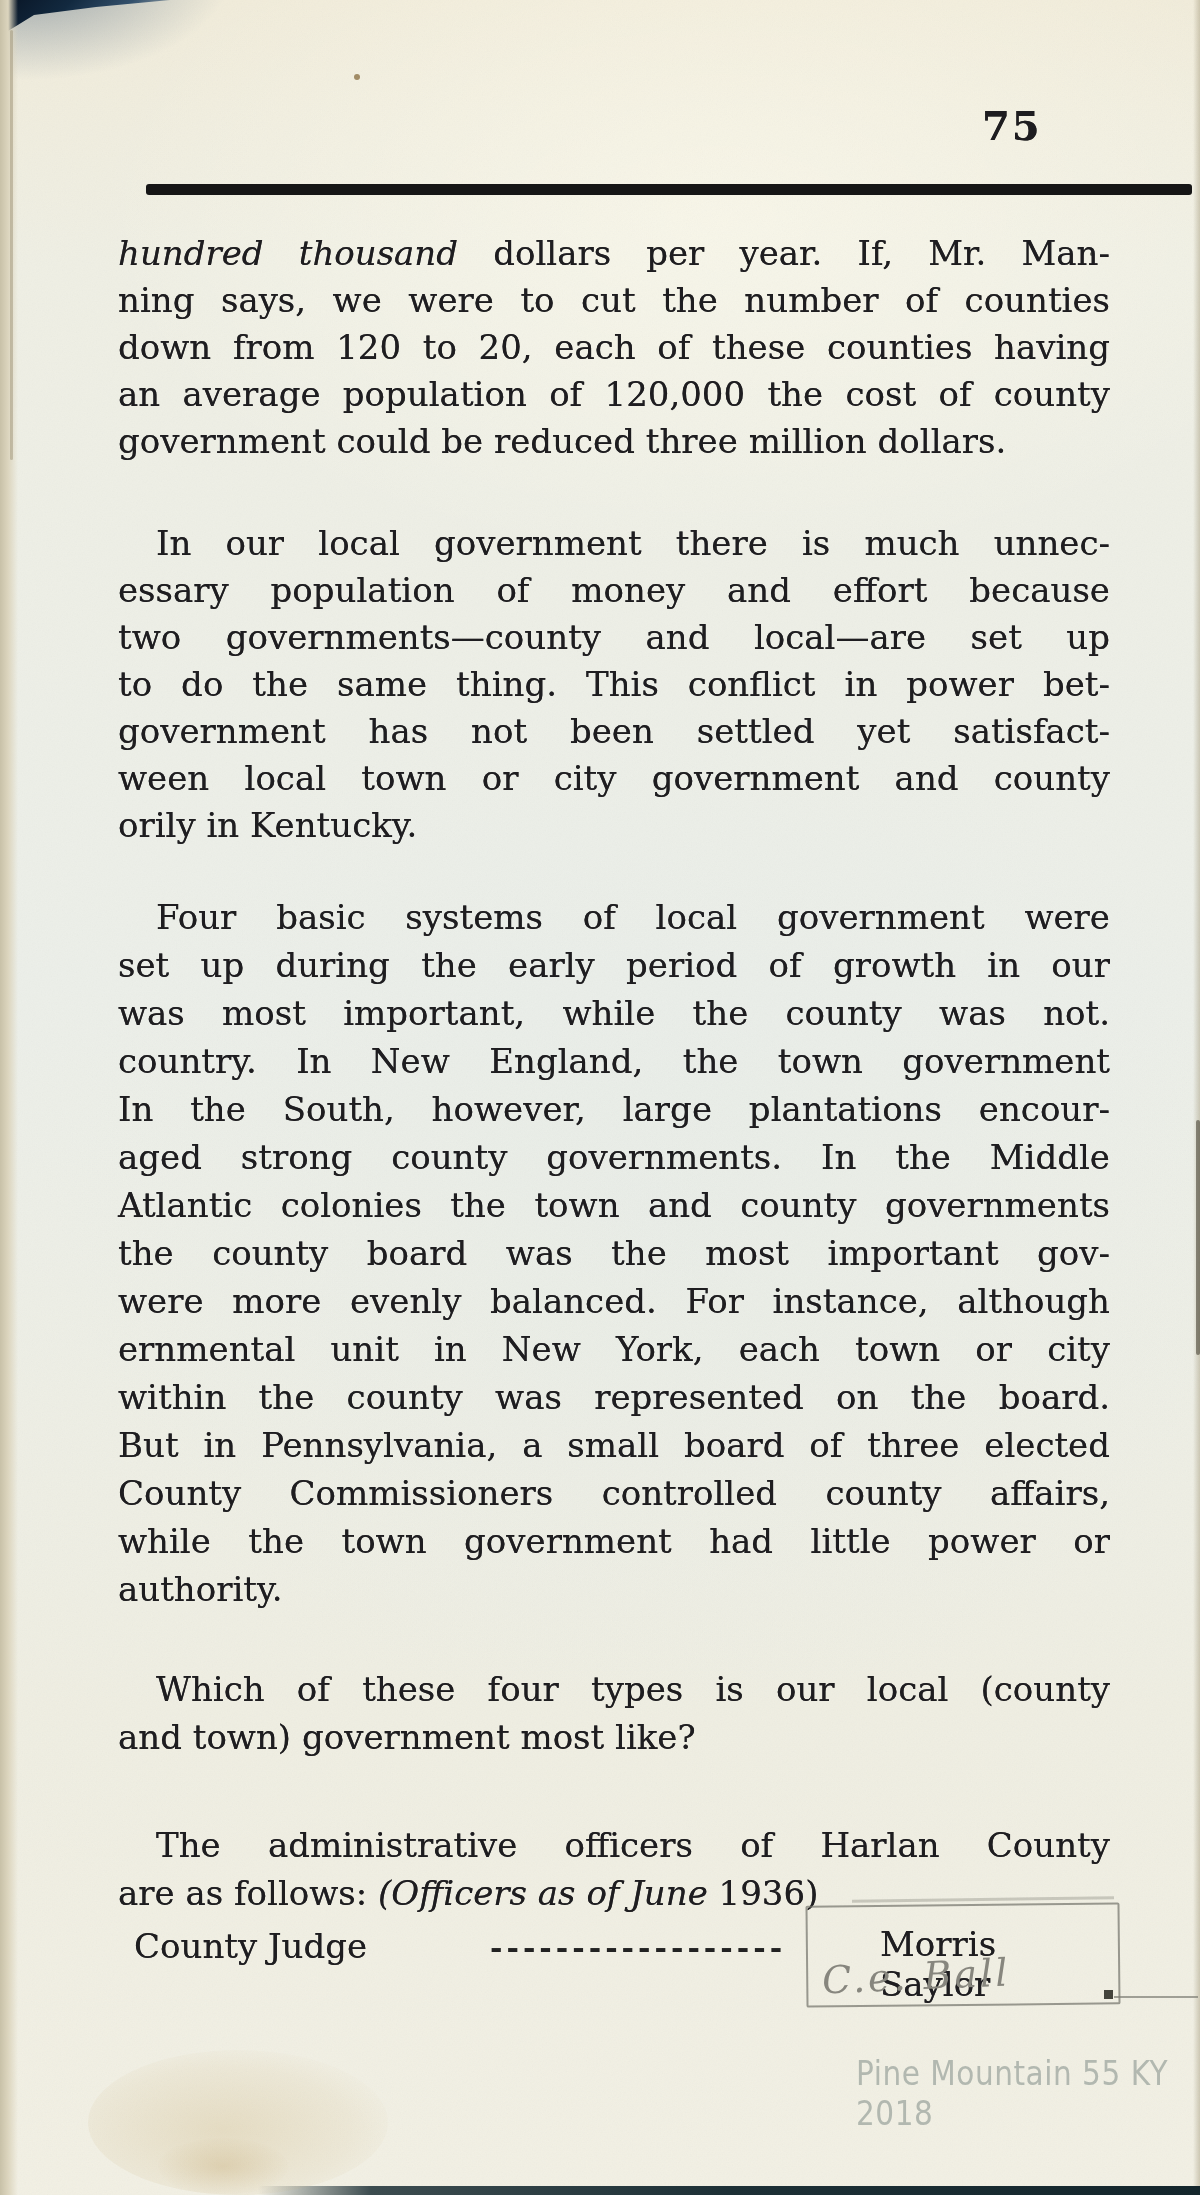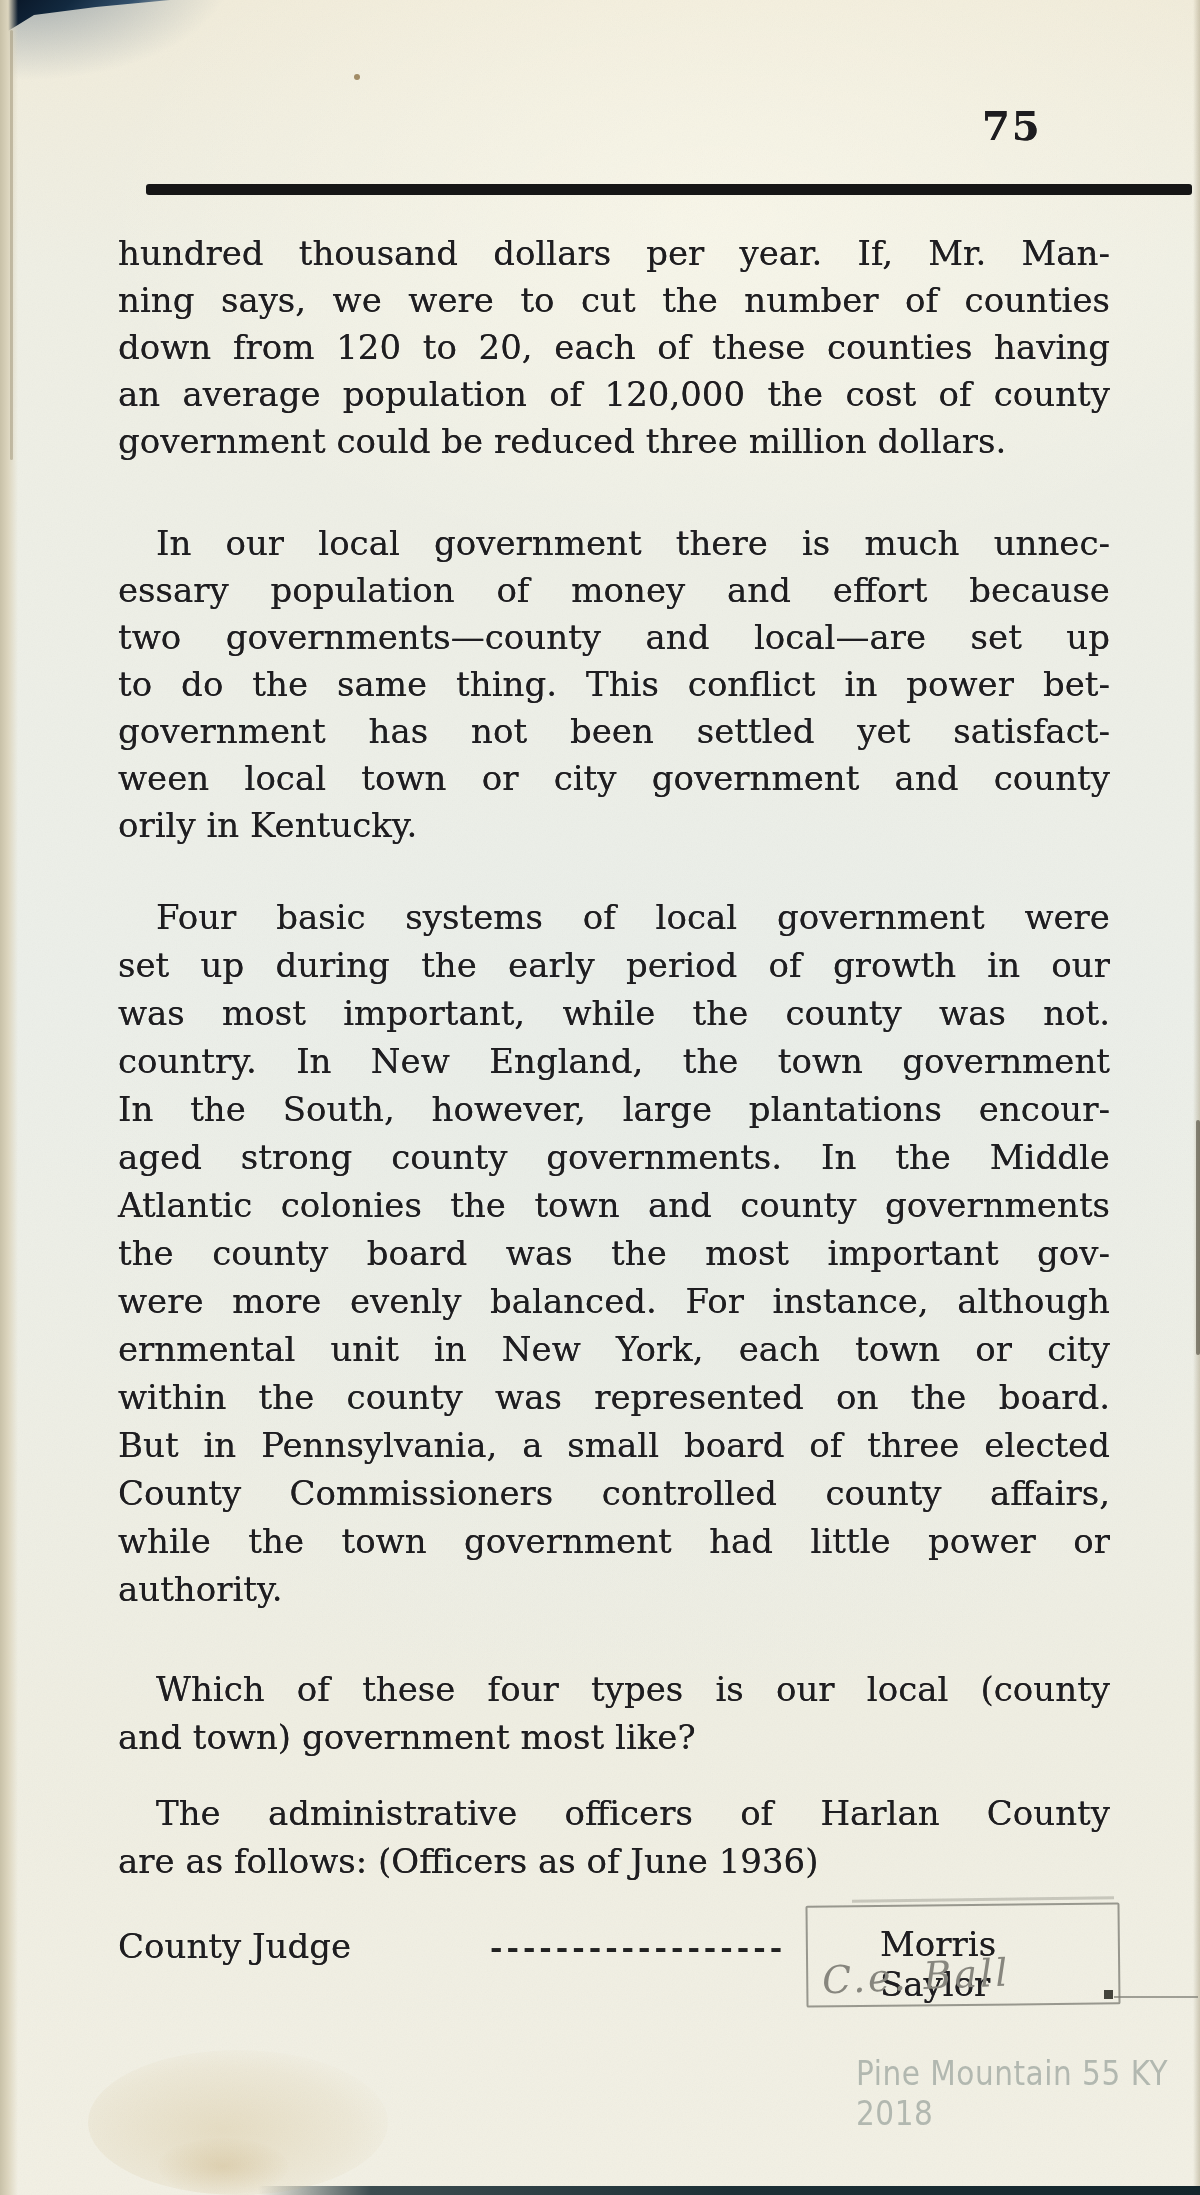--- a/index.html
+++ b/index.html
@@ -46,29 +46,29 @@
   .rule{position:absolute;left:146px;top:184px;width:1046px;height:11px;background:#161616;border-radius:3px;}
   
   .textcol{position:absolute;left:118px;top:230px;width:992px;font-size:34px;
     text-shadow:0 0 0.5px rgba(25,25,28,0.8);}
   .para{display:block;}
   .p0,.p1{line-height:47px;}
   .p2,.p3,.p4{line-height:48px;}
   .p0{margin-bottom:55px;}
   .p1{margin-bottom:44px;}
   .p2{margin-bottom:52px;}
-  .p3{margin-bottom:28px;}
+  .p3{margin-bottom:60px;}
   .p4{margin-bottom:0;}
   .tline{text-align:justify;text-align-last:justify;}
   .tline.lastline{text-align-last:left;}
   .tline.indent{text-indent:38px;}
-  .ital{}
+  .ital{font-style:italic;}
   
   .officer-row{position:absolute;left:118px;top:1926px;width:992px;height:70px;font-size:34px;}
-  .officer-label{position:absolute;left:0;top:0;text-shadow:0 0 0.5px rgba(25,25,28,0.8);text-align:center;}
+  .officer-label{position:absolute;left:16px;top:0;text-shadow:0 0 0.5px rgba(25,25,28,0.8);text-align:center;}
   .leader{position:absolute;left:372px;top:4px;font-size:30px;font-weight:bold;letter-spacing:4px;color:#222;}
   .officer-name{position:absolute;left:762px;top:-2px;text-shadow:0 0 0.5px rgba(25,25,28,0.8);}
   
   .pencil-box{position:absolute;left:806px;top:1904px;width:310px;height:98px;
     border:2px solid rgba(118,118,110,0.72);border-radius:2px;transform:rotate(-0.6deg);}
   .pencil-smudge{position:absolute;left:852px;top:1898px;width:262px;height:3px;
     background:rgba(140,140,130,0.4);transform:rotate(-0.8deg);}
   .pencil-line{position:absolute;left:1114px;top:1996px;width:84px;height:2px;background:rgba(125,125,117,0.7);}
   .pencil-dot{position:absolute;left:1104px;top:1990px;width:9px;height:9px;background:#44443c;}
   .handwriting{position:absolute;left:822px;top:1952px;width:300px;

